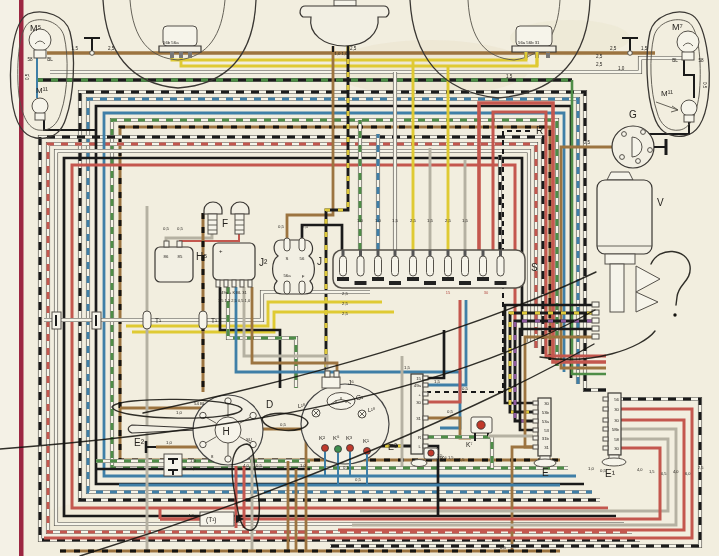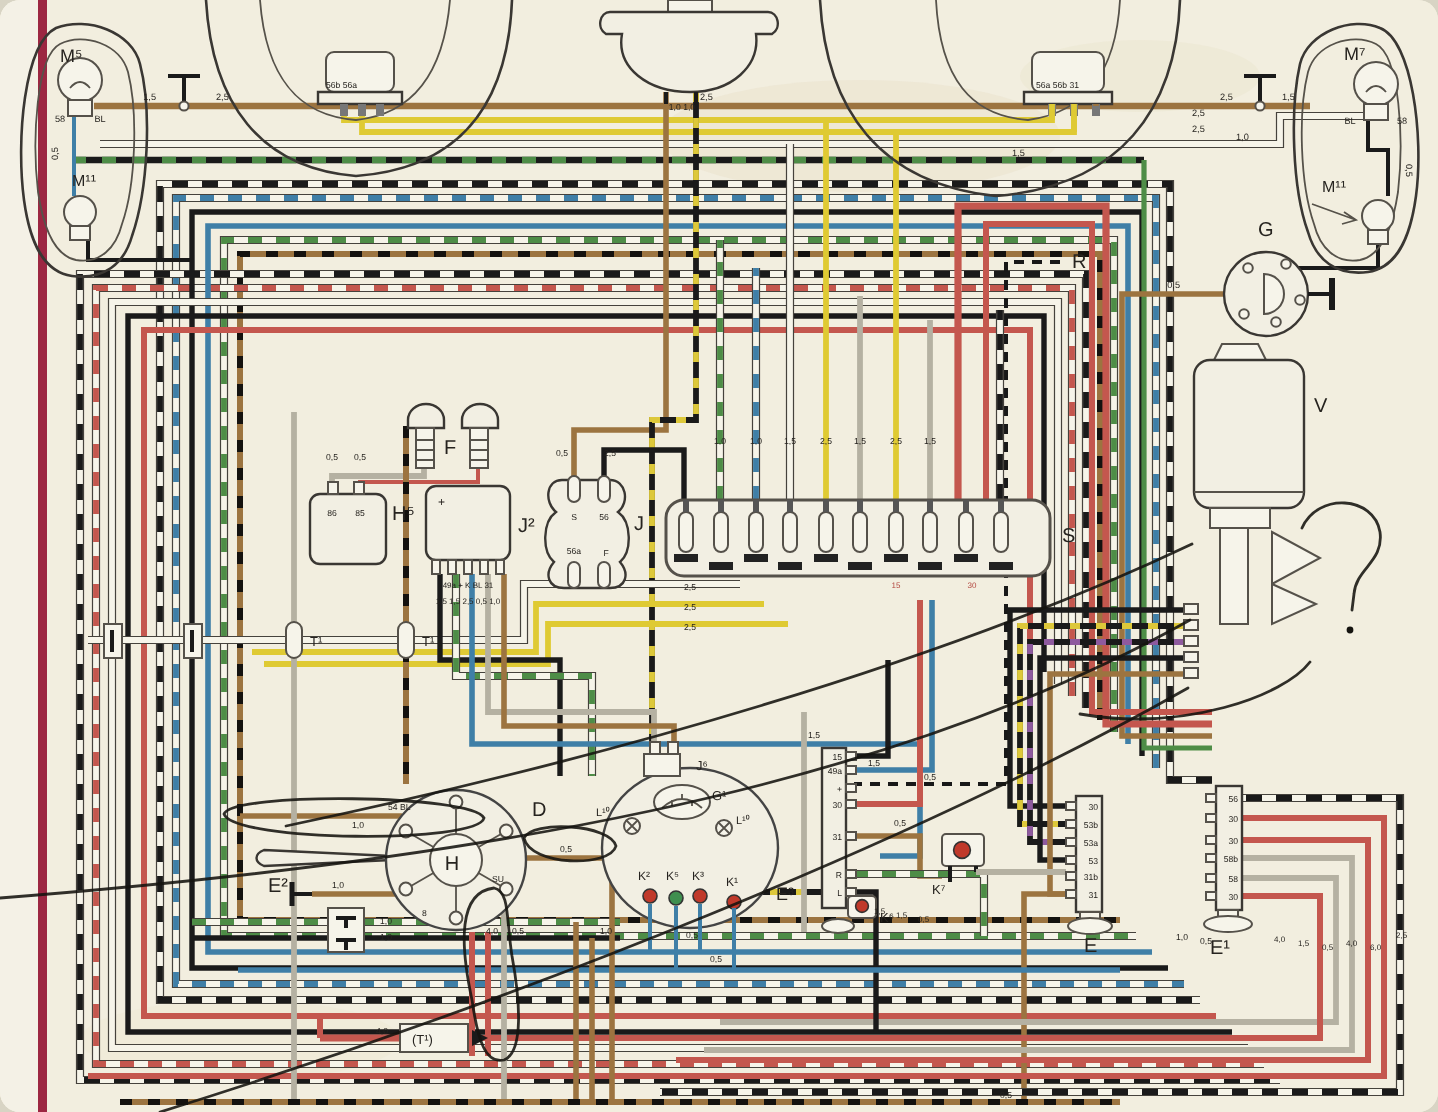--- a/index.html
+++ b/index.html
@@ -1,16 +1,16 @@
 <!DOCTYPE html>
 <html><head>
 <meta charset="utf-8">
 <style>
   html,body{margin:0;padding:0;background:#d8d4c4;}
-  #stage{width:719px;height:556px;position:relative;overflow:hidden;background:#f2eedf;border-radius:10px;}
+  #stage{width:719px;height:556px;position:relative;overflow:hidden;background:#f2eedf;}
   svg{display:block;}
   svg text{font-family:"Liberation Sans",sans-serif;fill:#26231f;}
   .t10{font-size:10px}.t9{font-size:9px}.t8{font-size:8px}.t7{font-size:6.5px}
   .t6{font-size:6px}.t55{font-size:5.5px}.t45{font-size:4.6px}.t42{font-size:4.3px}.t4{font-size:4px}
   .mid{text-anchor:middle}.end{text-anchor:end}
   .redtxt{fill:#b3463e}
   .outl{fill:none;stroke:#3a3733;stroke-width:1.3}
   .outl2{fill:none;stroke:#56524a;stroke-width:.9}
   .comp{fill:#f2efe3;stroke:#3a3733;stroke-width:1.2}
   .compf{fill:#f6f4ea;stroke:#55514a;stroke-width:1}

